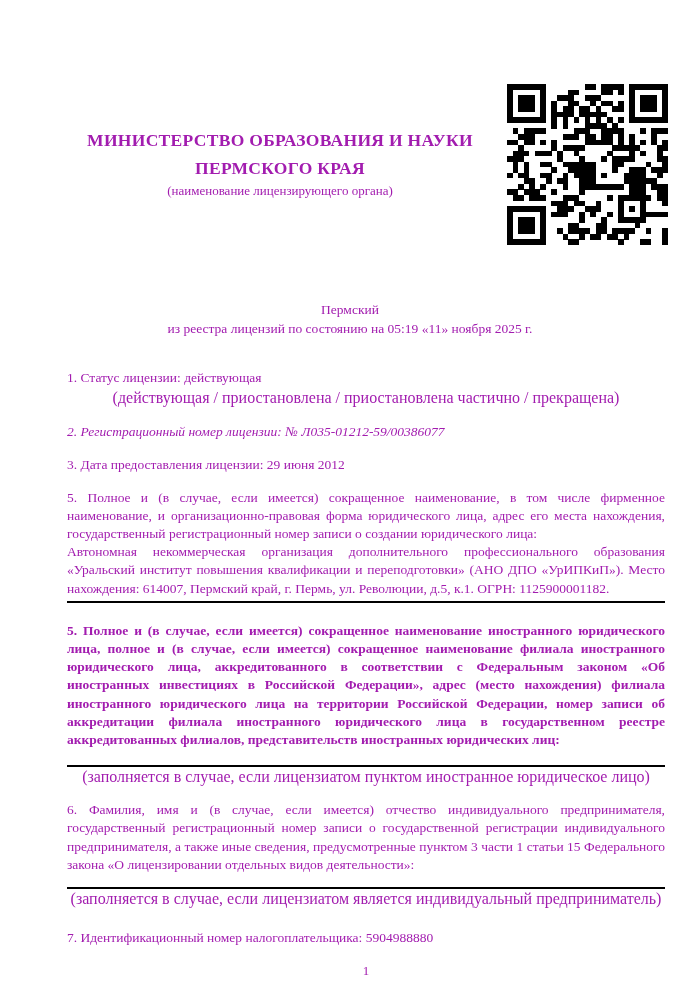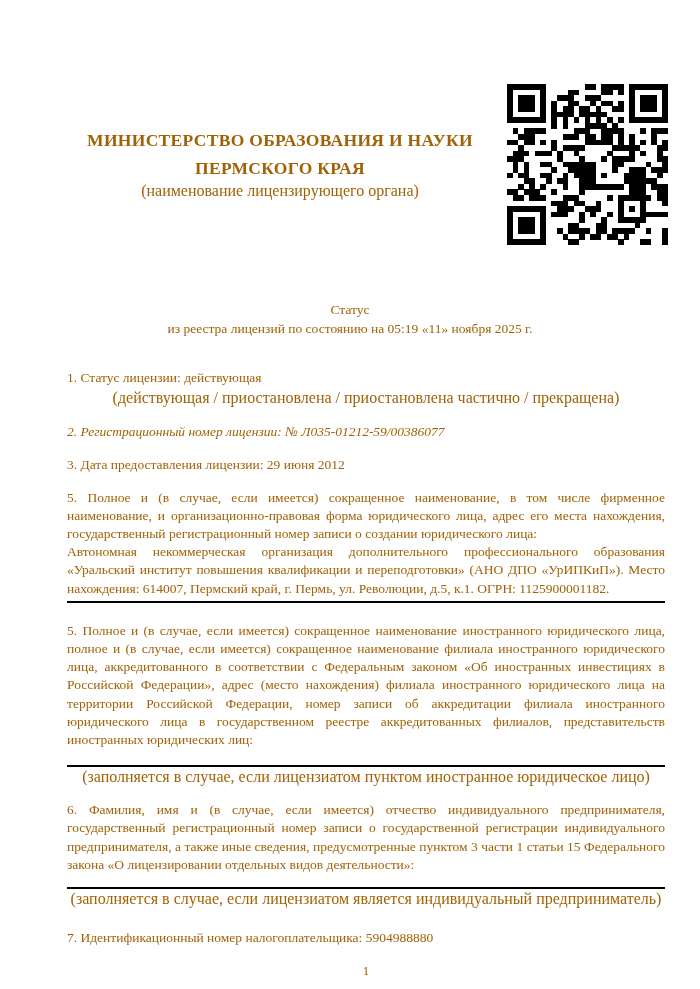--- a/index.html
+++ b/index.html
@@ -5,21 +5,21 @@
   html, body {
     margin: 0;
     padding: 0;
     background: #ffffff;
   }
   .page {
     position: relative;
     width: 700px;
     height: 989px;
     background: #ffffff;
-    color: #a16207;
+    color: #a21caf;
     font-family: "Liberation Serif", "DejaVu Serif", serif;
     overflow: hidden;
   }
   
   .header {
     position: relative;
     height: 240px;
   }
   .org-block {
     position: absolute;
@@ -29,21 +29,21 @@
     text-align: center;
   }
   .org-name {
     font-weight: bold;
     font-size: 17.5px;
     line-height: 28px;
     letter-spacing: 0.3px;
     white-space: nowrap;
   }
   .org-caption {
-    font-size: 16px;
+    font-size: 13px;
     line-height: 14px;
     margin-top: 2px;
     text-align: center;
   }
   .qr {
     position: absolute;
     top: 84px;
     right: 32px;
     width: 161px;
     height: 161px;
@@ -77,21 +77,21 @@
     border-top: 2px solid #000000;
     margin: 0;
   }
   .mt-item1   { margin-top: 31px; }
   .mt-cap1    { margin-top: 4px; }
   .mt-item2   { margin-top: 19px; font-style: italic; }
   .mt-item3   { margin-top: 15px; }
   .mt-item4   { margin-top: 14px; }
   .mt-rule4   { margin-top: 3px; }
   .mt-cap4    { margin-top: 3px; }
-  .mt-item5   { margin-top: 19px; }
+  .mt-item5   { margin-top: 19px; font-weight: bold; }
   .mt-rule5   { margin-top: 16px; }
   .mt-cap5    { margin-top: 3px; }
   .mt-item6   { margin-top: 18px; }
   .mt-rule6   { margin-top: 13px; }
   .mt-cap6    { margin-top: 3px; }
   .mt-item7   { margin-top: 24px; }
   .page-number {
     margin-top: 15px;
     text-align: center;
     font-size: 13px;
@@ -519,21 +519,21 @@
           <rect x="12" y="28" width="1.02" height="1.02"></rect>
           <rect x="20" y="28" width="1.02" height="1.02"></rect>
           <rect x="24" y="28" width="1.02" height="1.02"></rect>
           <rect x="25" y="28" width="1.02" height="1.02"></rect>
           <rect x="28" y="28" width="1.02" height="1.02"></rect>
         </g>
       </svg>
   </div>
 
   <div class="title-block">
-    <div>Статус</div>
+    <div>Пермский</div>
     <div>из реестра лицензий по состоянию на 05:19 «11» ноября 2025 г.</div>
   </div>
 
   <div class="content">
 
     <p class="item mt-item1">1. Статус лицензии: действующая</p>
     <p class="caption mt-cap1">(действующая / приостановлена / приостановлена частично / прекращена)</p>
 
     <p class="item mt-item2">2. Регистрационный номер лицензии: № Л035-01212-59/00386077</p>
 

